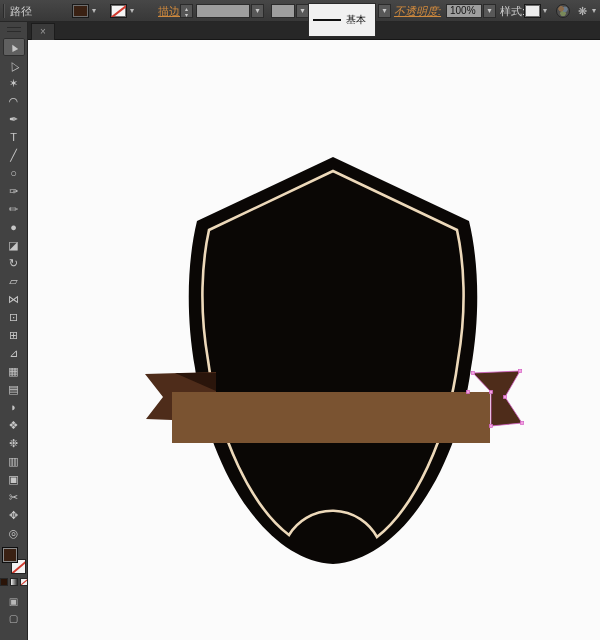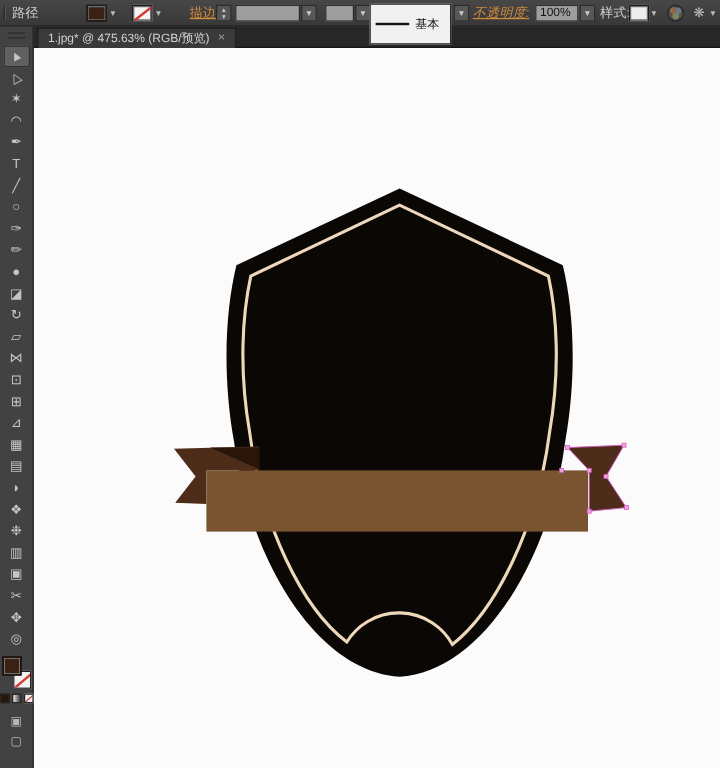--- a/index.html
+++ b/index.html
@@ -117,21 +117,20 @@
     <div class="swatch" style="left:524px; background:#ededed;"></div>
     <span class="mini-arrow" style="left:543px;">▾</span>
 
     <div class="recolor-icon"></div>
     <span class="extra-icon">❋</span>
     <span class="mini-arrow extra-arrow">▾</span>
   </div>
 
   <div class="tab-bar">
     <div class="doc-tab">
-      <span class="doc-tab-title">1.jpg* @ 475.63% (RGB/预览)</span>
       <span class="doc-tab-close">×</span>
     </div>
   </div>
 
   <div class="toolbar">
     <div class="tb-grip"></div>
 
     <div class="tool selected tilt"><span class="g">▲</span></div>
     <div class="tool tilt"><span class="g">△</span></div>
     <div class="tool"><span class="g">✶</span></div>

